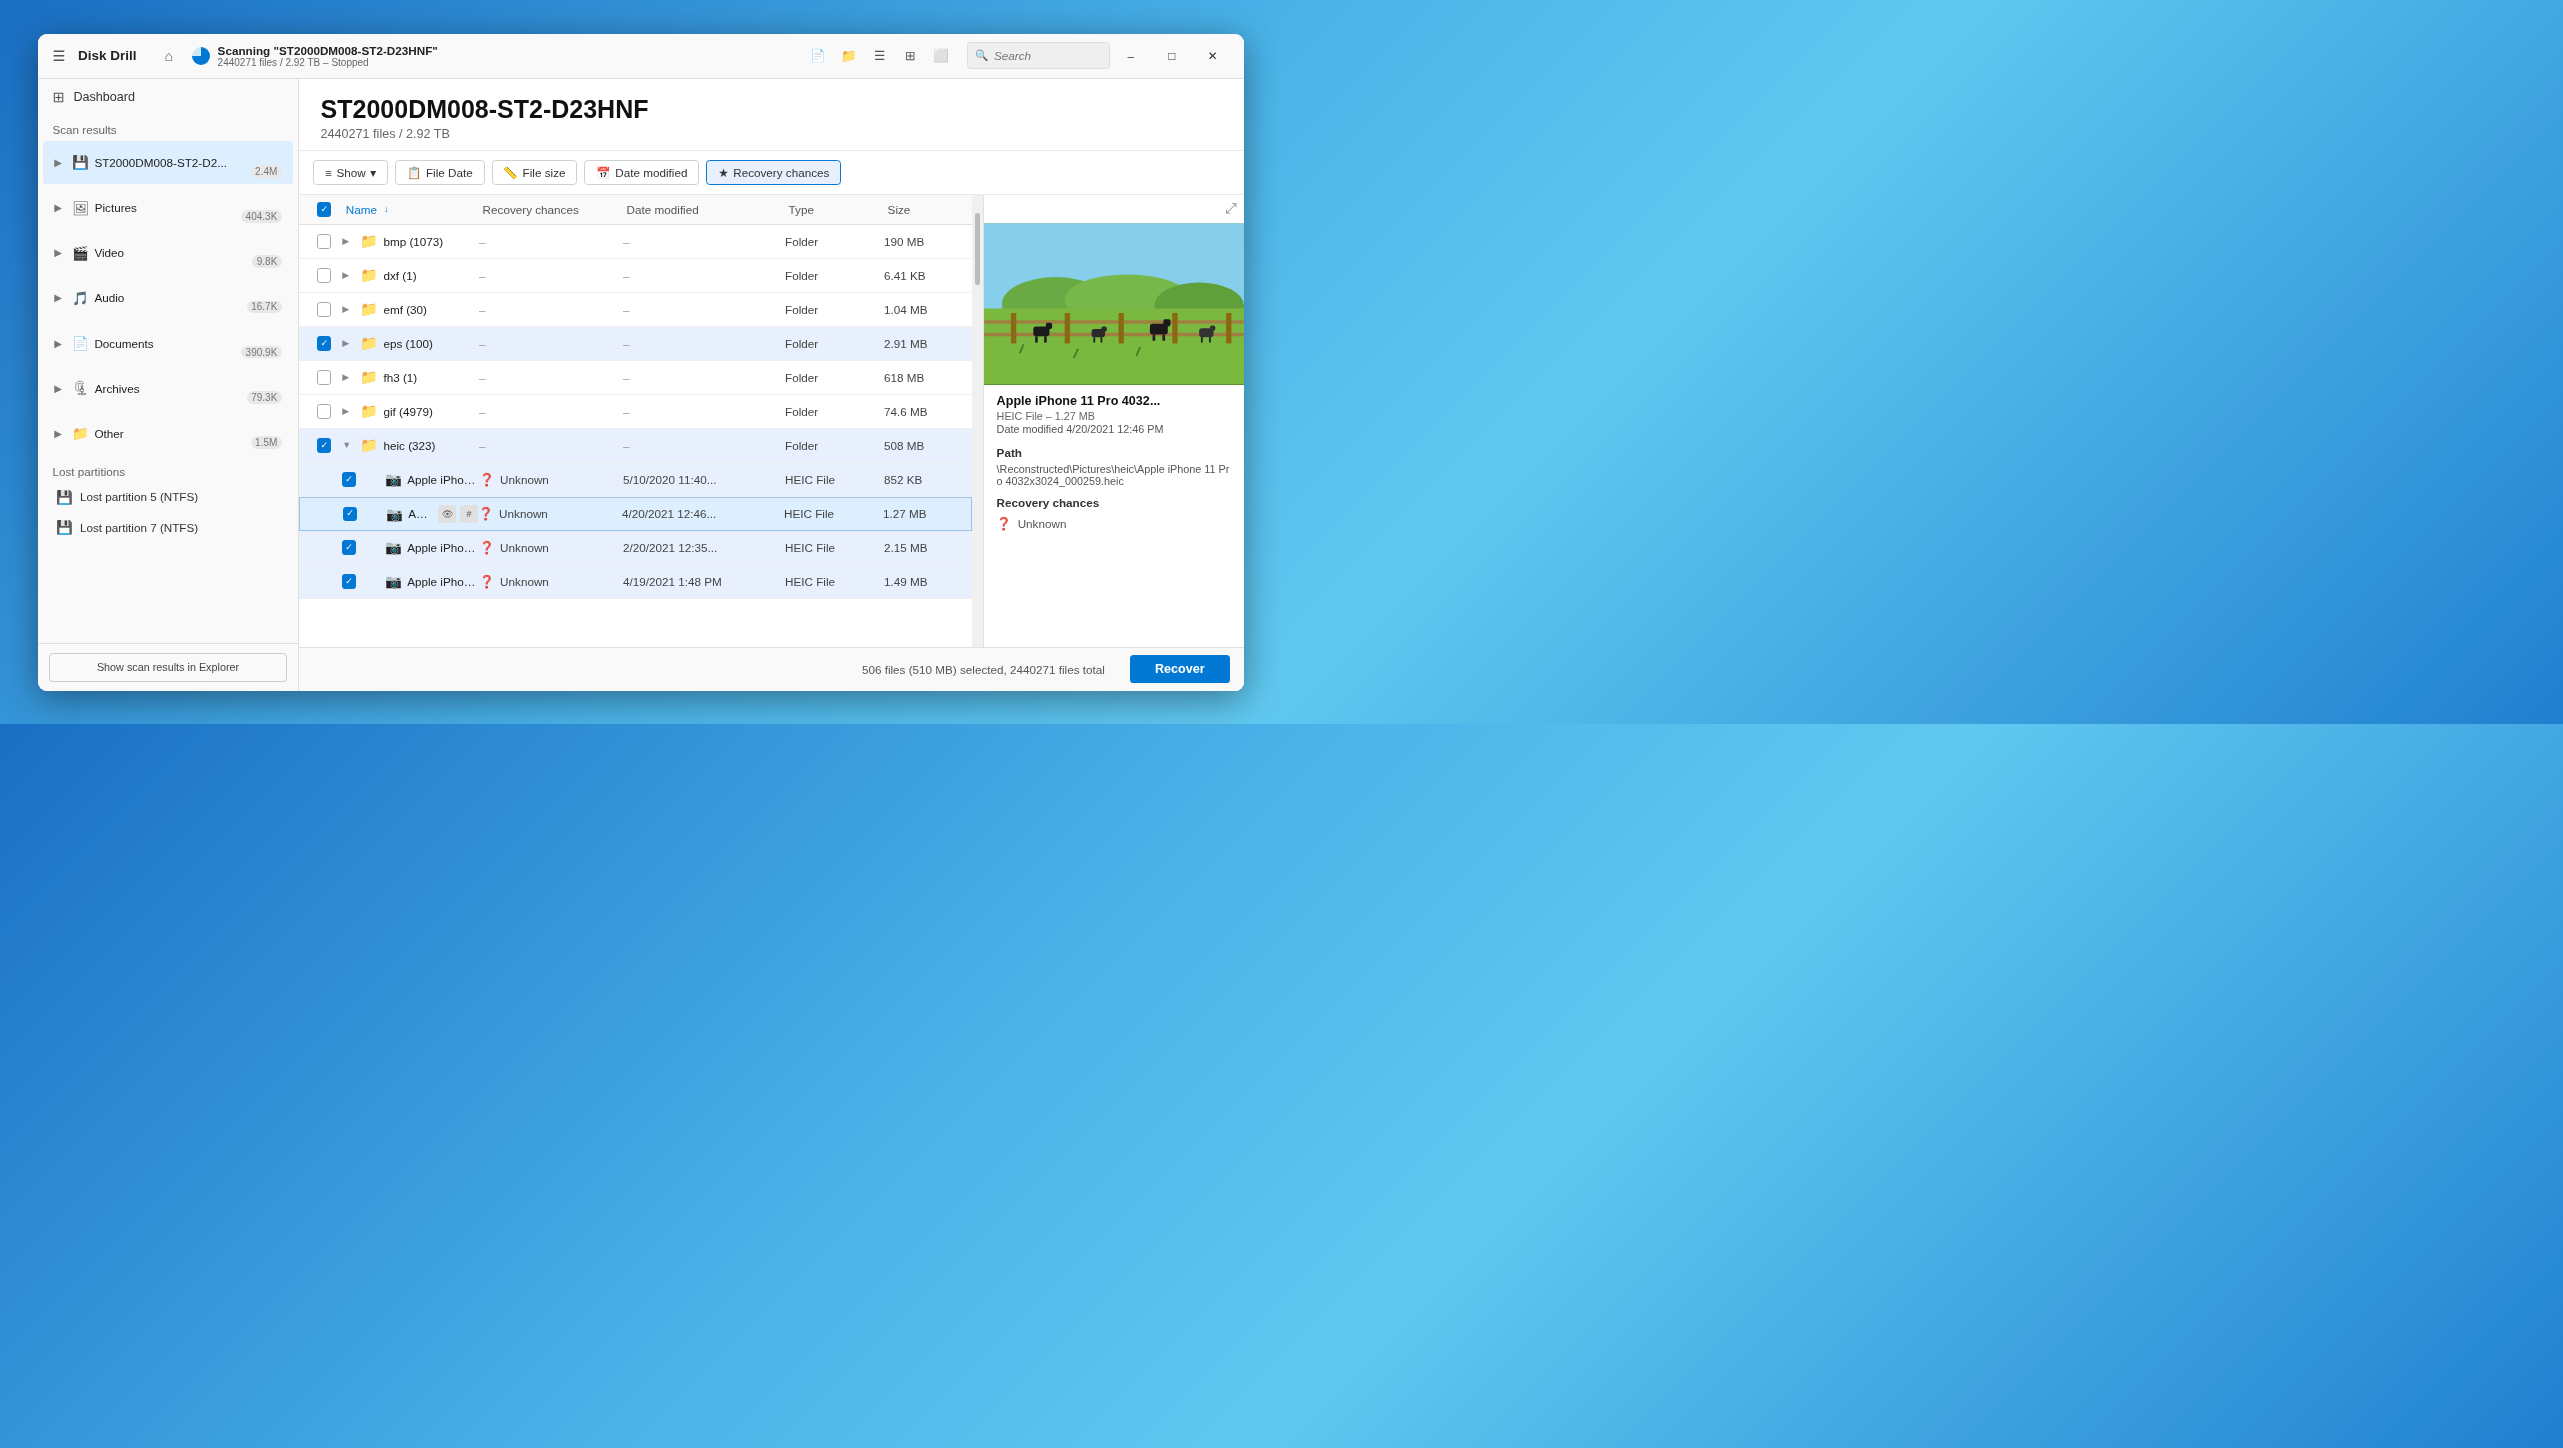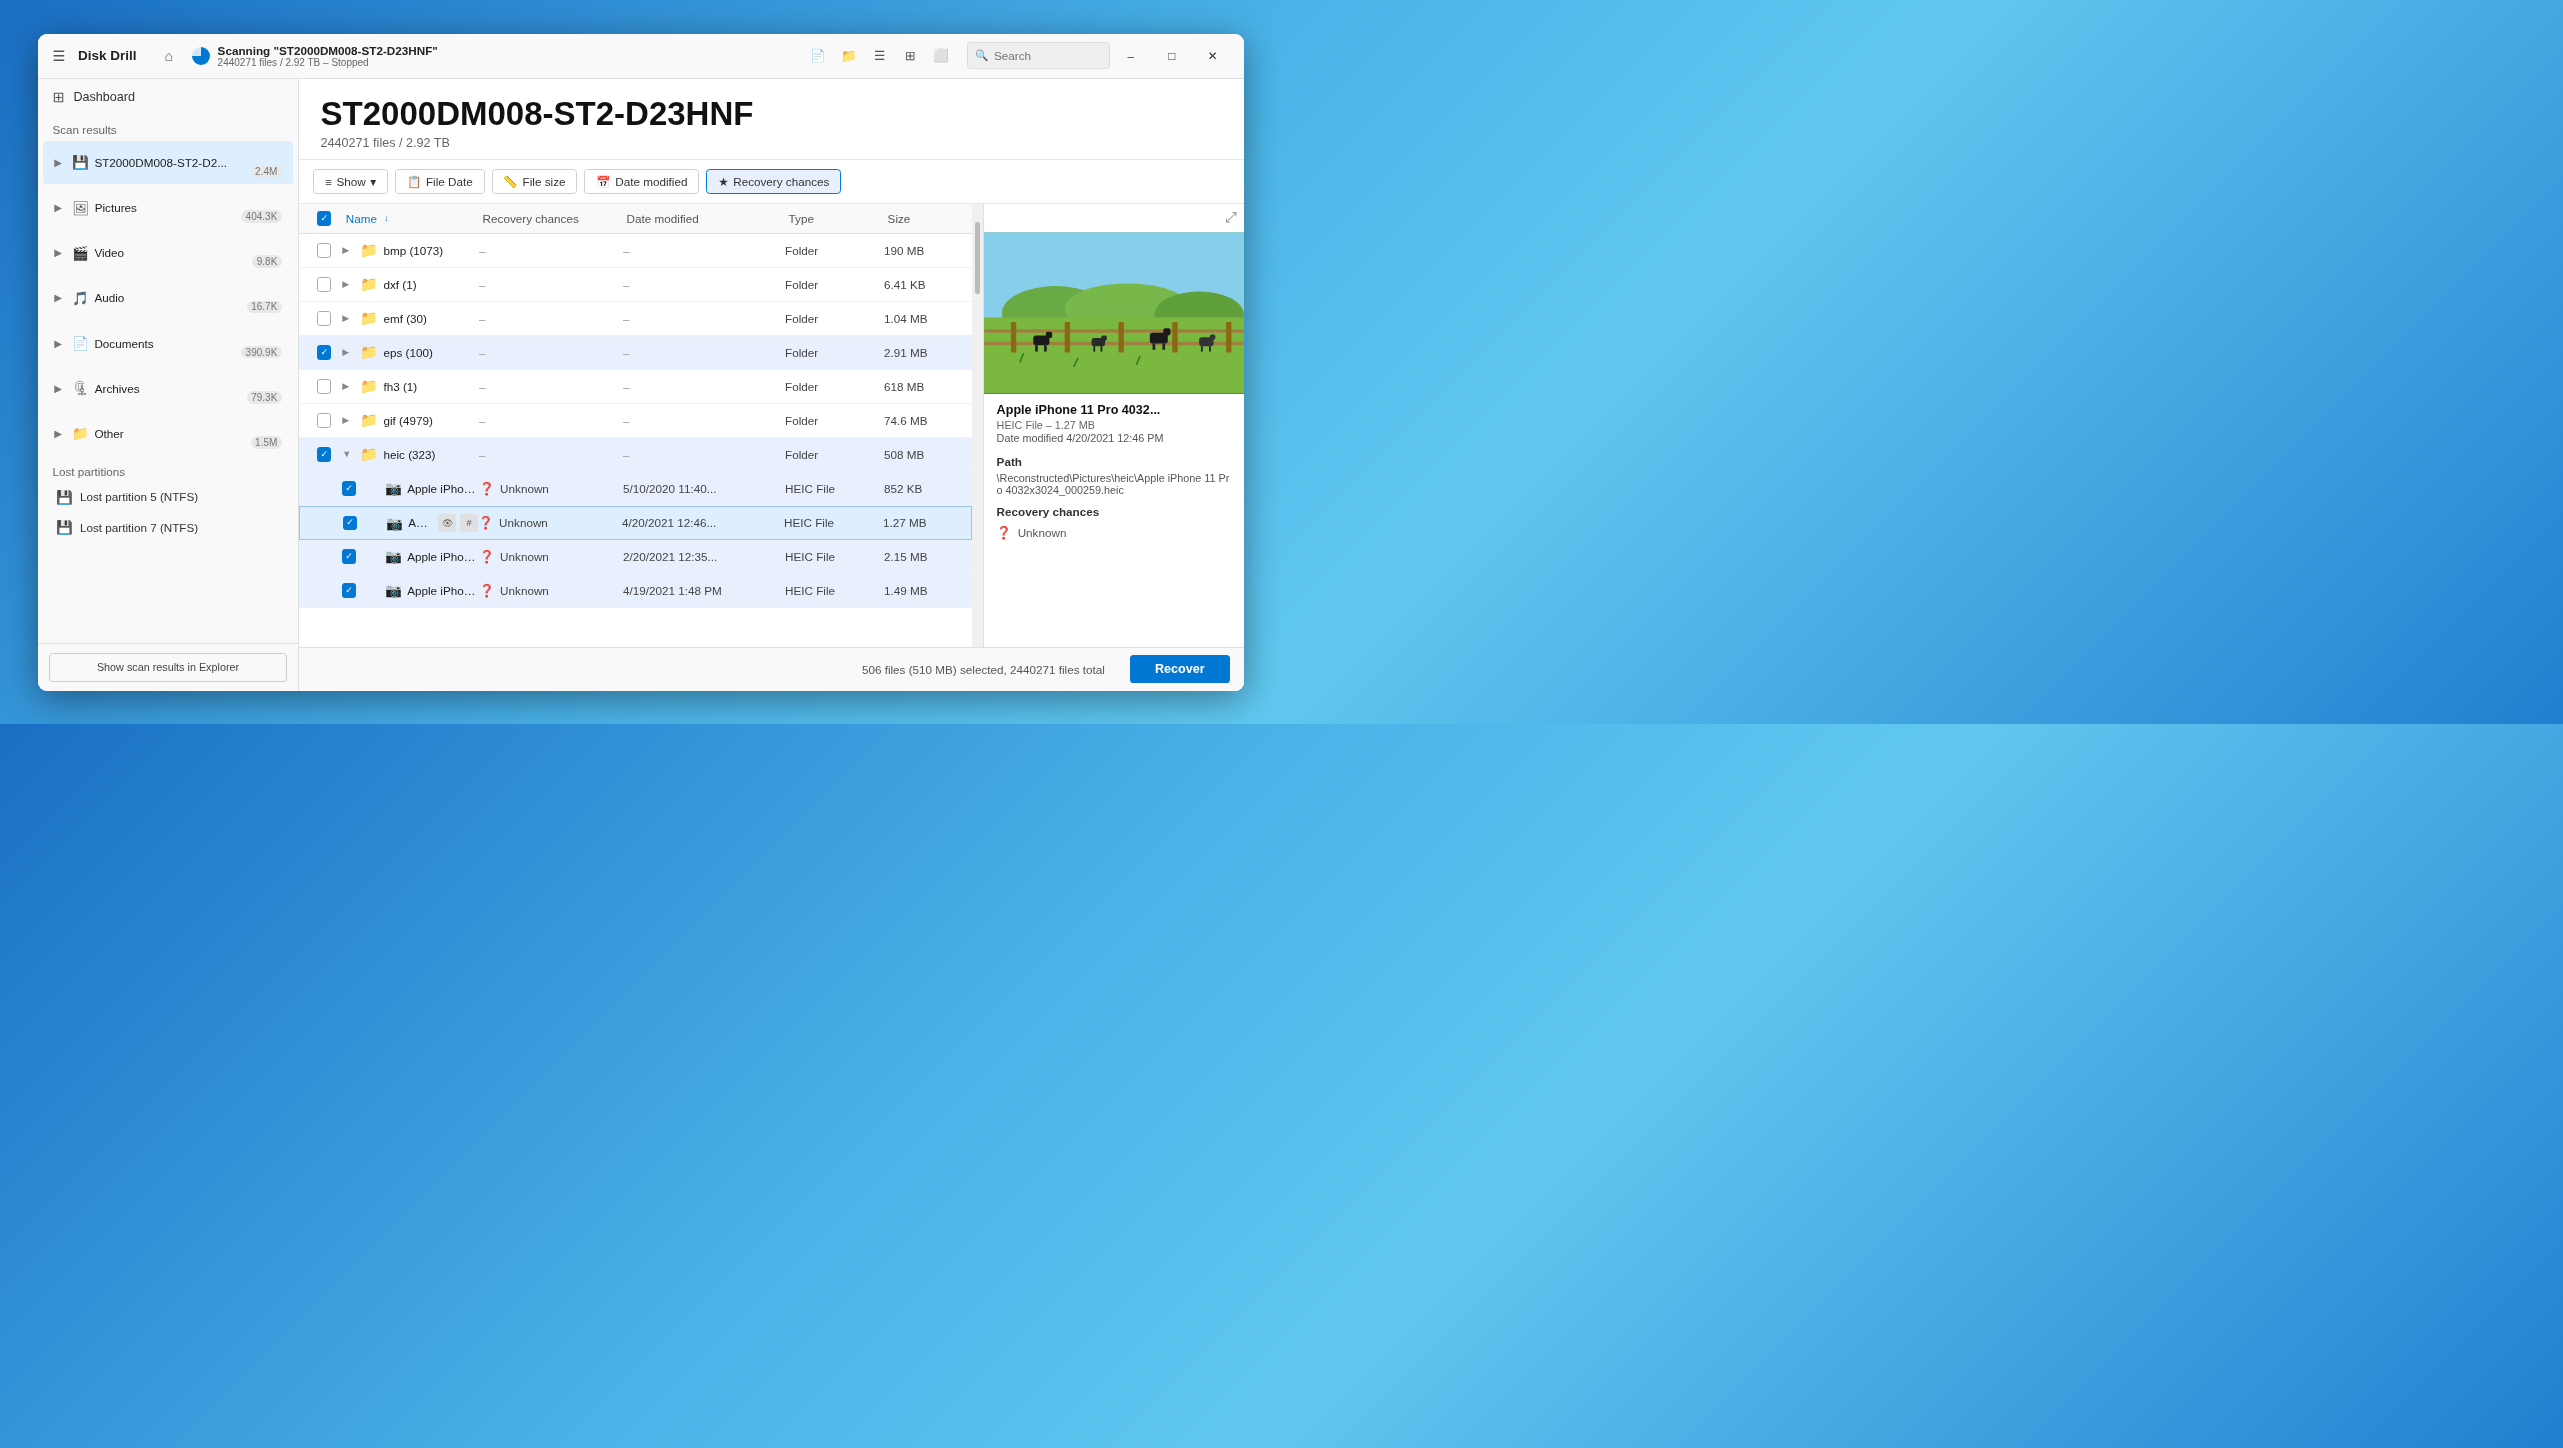--- a/index.html
+++ b/index.html
@@ -114,20 +114,21 @@
       height: 27px;
       gap: 5.4px;
     }
     .search-box input {
       border: none;
       background: transparent;
       outline: none;
       font-size: 11.7px;
       width: 108px;
       color: #333;
+      font-style: italic;
     }
     .search-icon { color: #888; font-size: 10.8px; }
     .window-controls {
       display: flex;
       align-items: center;
       gap: 0;
     }
     .win-btn {
       width: 41px;
       height: 45px;
@@ -235,21 +236,21 @@
       display: flex;
       flex-direction: column;
       background: #fff;
       overflow: hidden;
     }
     .content-header {
       padding: 16px 21.6px 9px;
       border-bottom: 0.9px solid #e8e8e8;
     }
     .content-title {
-      font-size: 33px;
+      font-size: 25px;
       font-weight: 700;
       color: #111;
       margin-bottom: 3.6px;
     }
     .content-subtitle {
       font-size: 12.6px;
       color: #666;
     }
     .filter-bar {
       display: flex;

